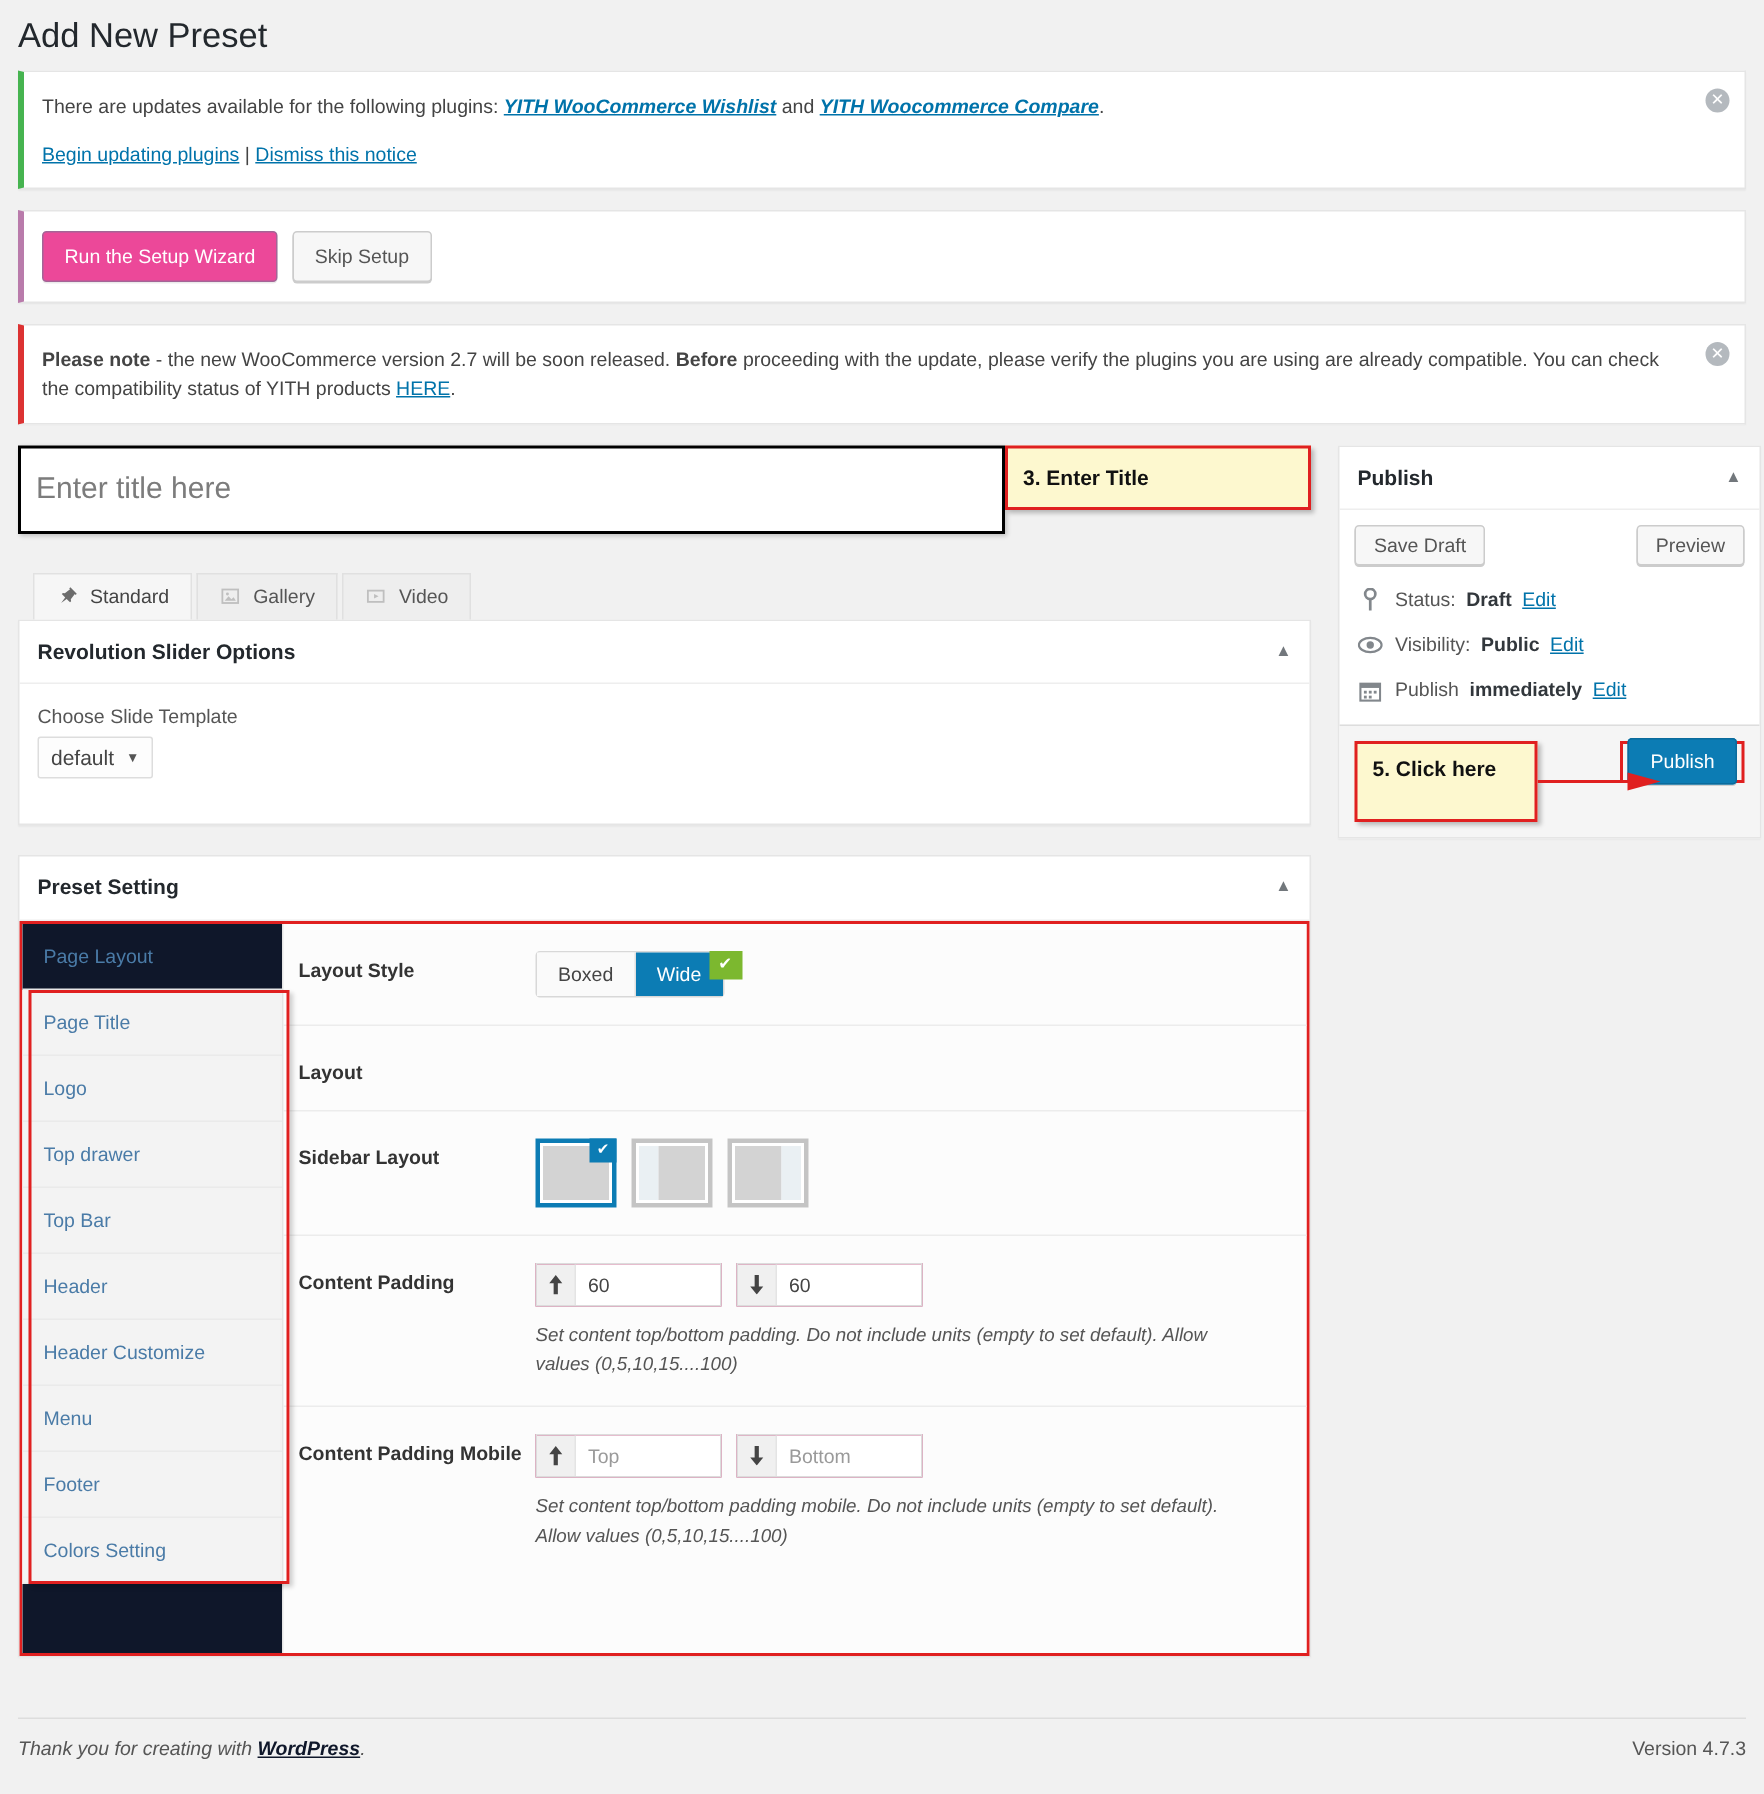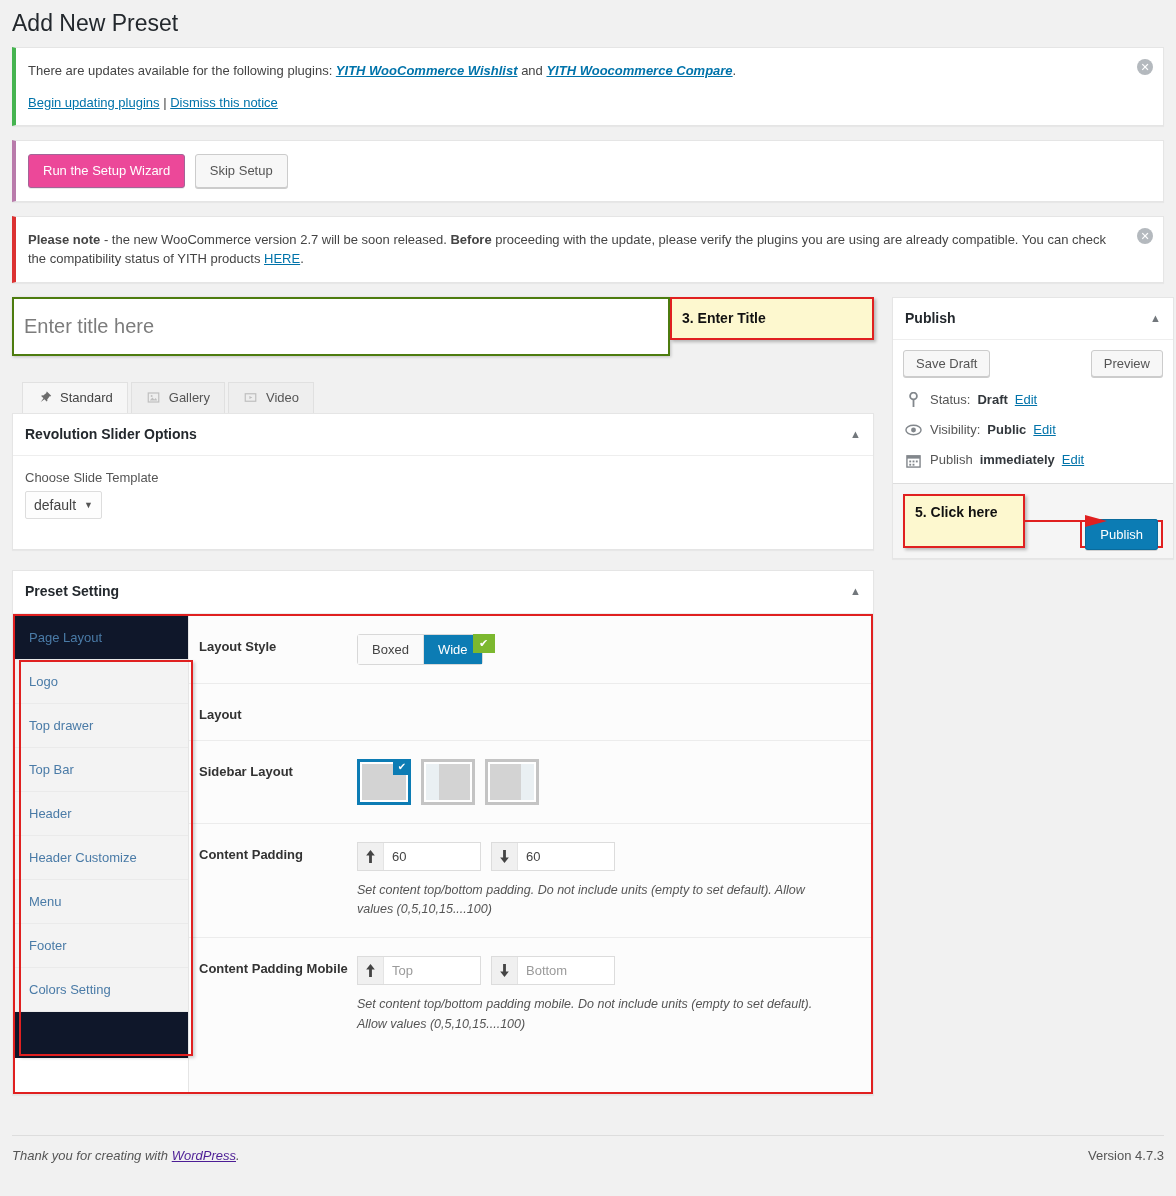--- a/index.html
+++ b/index.html
@@ -66,21 +66,21 @@
   
   .wrap { padding: 0 12px; position: relative; }
   .columns { display: flex; align-items: flex-start; }
   .col-main { width: 862px; flex: 0 0 862px; }
   .col-side { width: 282px; flex: 0 0 282px; margin-left: 18px; }
 
   
   .title-row { position: relative; display: flex; }
   .title-input {
     flex: 1 1 auto;
-    border: 2px solid #4d7c0f;
+    border: 2px solid #000000;
     background: #fff;
     font-size: 20px;
     color: #2b2b2b;
     padding: 8px 10px;
     outline: none;
     height: 59px;
     width: 648px;
     box-shadow: 1px 1px 3px rgba(0,0,0,.2);
     font-family: "Liberation Sans", sans-serif;
   }
@@ -269,21 +269,21 @@
     display: flex; align-items: center; gap: 7px;
     padding: 4px 12px 4px 10px;
     font-size: 13px; color: #555; line-height: 22px;
   }
   .misc-row .mi { width: 20px; text-align: center; color: #82878c; display:inline-flex; justify-content:center;}
   .misc-row a { color: #0073aa; text-decoration: underline; }
   .misc-row b { color: #32373c; }
   .pub-footer {
     background: #f5f5f5; border-top: 1px solid #ddd;
     padding: 10px; display: flex; justify-content: space-between;
-    align-items: flex-end; position: relative; min-height: 60px;
+    align-items: flex-start; position: relative; min-height: 60px;
   }
   .callout-click {
     width: 122px; min-height: 54px;
     display: flex; align-items: flex-start;
   }
   .btn-publish {
     background: #0c7cb4;
     border: 1px solid #0a6b9c;
     color: #fff; font-size: 13px;
     padding: 7px 14px; border-radius: 3px;
@@ -297,21 +297,21 @@
 
   
   .admin-footer {
     border-top: 1px solid #ddd;
     margin: 20px 12px 0;
     padding: 12px 0 6px;
     display: flex; justify-content: space-between;
     font-size: 13px; color: #555;
   }
   .admin-footer .left { font-style: italic; }
-  .admin-footer a { color: #4c1d95; text-decoration: underline; font-style: italic; }
+  .admin-footer a { color: #0f172a; text-decoration: underline; font-style: italic; font-weight: bold; }
 </style>
 </head>
 <body>
 
 <h1 class="page-title">Add New Preset</h1>
 
 <div class="notice green">
   <span class="dismiss">✕</span>
   <p>
     <span>There are updates available for the following plugins: </span><a href="#" class="plugin-link">YITH WooCommerce Wishlist</a><span> and </span><a href="#" class="plugin-link">YITH Woocommerce Compare</a><span>.</span>
@@ -403,20 +403,21 @@
       <div class="postbox preset-box">
         <h2 class="hndl">
           <span>Preset Setting</span>
           <span class="toggle-arrow">▲</span>
         </h2>
 
         <div class="preset-body">
 
           <div class="preset-nav">
             <div class="preset-nav-item first">Page Layout</div>
+            <div class="preset-nav-item grouped">Page Title</div>
             <div class="preset-nav-item grouped">Logo</div>
             <div class="preset-nav-item grouped">Top drawer</div>
             <div class="preset-nav-item grouped">Top Bar</div>
             <div class="preset-nav-item grouped">Header</div>
             <div class="preset-nav-item grouped">Header Customize</div>
             <div class="preset-nav-item grouped">Menu</div>
             <div class="preset-nav-item grouped">Footer</div>
             <div class="preset-nav-item grouped">Colors Setting</div>
             <div class="preset-nav-item last-spacer"></div>
             <div class="nav-highlight"></div>

